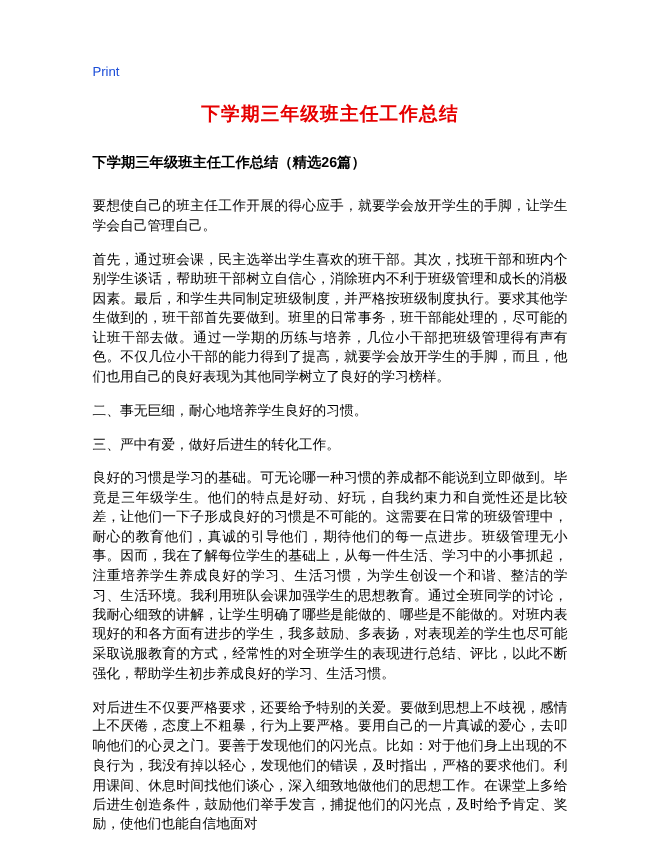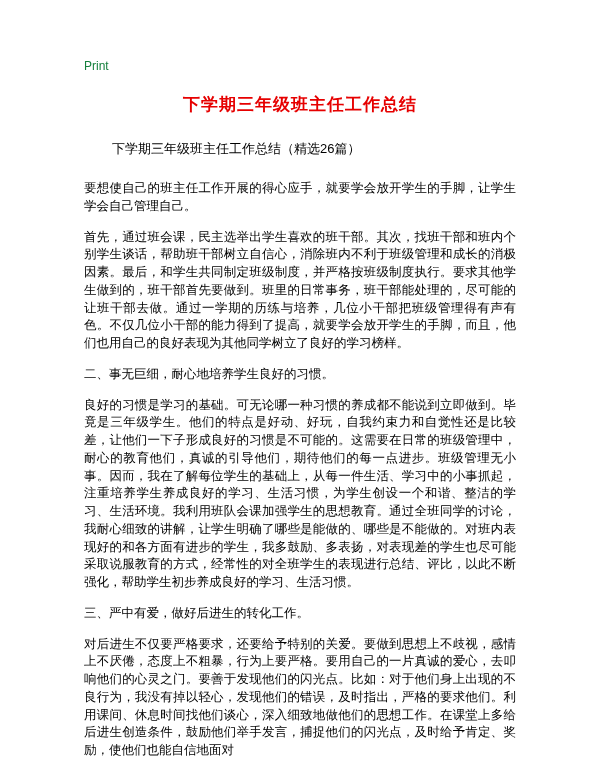--- a/index.html
+++ b/index.html
@@ -11,37 +11,36 @@
     font-family: "Liberation Sans", sans-serif;
     color: #000000;
     overflow: hidden;
   }
   .page {
     padding: 56px 84px 0 84px;
   }
   .print-link {
     display: inline-block;
     font-size: 12px;
-    color: #15803d;
+    color: #1d4ed8;
     text-decoration: none;
     cursor: pointer;
     margin-bottom: 14px;
   }
   .title {
     text-align: center;
     font-size: 17px;
     font-weight: 700;
     letter-spacing: 1px;
     margin: 6px 0 24px 0;
   }
   .subtitle {
     font-size: 13px;
-    font-weight: 400;
+    font-weight: 700;
     margin-bottom: 22px;
-    margin-left: 28px;
   }
   .section-heading {
     font-size: 13px;
     font-weight: 700;
     margin-bottom: 20px;
   }
   .para {
     font-size: 12.5px;
     line-height: 1.42;
     text-align: justify;
@@ -55,16 +54,16 @@
   <a href="#" class="print-link">Print</a>
 
   <h1 class="title" style="color: rgb(230, 0, 0); font-family: Liberation Mono, monospace;">下学期三年级班主任工作总结</h1>
 
   <div class="subtitle">下学期三年级班主任工作总结（精选26篇）</div>
 
 
   <p class="para">要想使自己的班主任工作开展的得心应手，就要学会放开学生的手脚，让学生学会自己管理自己。</p>
   <p class="para">首先，通过班会课，民主选举出学生喜欢的班干部。其次，找班干部和班内个别学生谈话，帮助班干部树立自信心，消除班内不利于班级管理和成长的消极因素。最后，和学生共同制定班级制度，并严格按班级制度执行。要求其他学生做到的，班干部首先要做到。班里的日常事务，班干部能处理的，尽可能的让班干部去做。通过一学期的历练与培养，几位小干部把班级管理得有声有色。不仅几位小干部的能力得到了提高，就要学会放开学生的手脚，而且，他们也用自己的良好表现为其他同学树立了良好的学习榜样。</p>
   <p class="para">二、事无巨细，耐心地培养学生良好的习惯。</p>
+  <p class="para">三、严中有爱，做好后进生的转化工作。</p>
   <p class="para">良好的习惯是学习的基础。可无论哪一种习惯的养成都不能说到立即做到。毕竟是三年级学生。他们的特点是好动、好玩，自我约束力和自觉性还是比较差，让他们一下子形成良好的习惯是不可能的。这需要在日常的班级管理中，耐心的教育他们，真诚的引导他们，期待他们的每一点进步。班级管理无小事。因而，我在了解每位学生的基础上，从每一件生活、学习中的小事抓起，注重培养学生养成良好的学习、生活习惯，为学生创设一个和谐、整洁的学习、生活环境。我利用班队会课加强学生的思想教育。通过全班同学的讨论，我耐心细致的讲解，让学生明确了哪些是能做的、哪些是不能做的。对班内表现好的和各方面有进步的学生，我多鼓励、多表扬，对表现差的学生也尽可能采取说服教育的方式，经常性的对全班学生的表现进行总结、评比，以此不断强化，帮助学生初步养成良好的学习、生活习惯。</p>
-  <p class="para">三、严中有爱，做好后进生的转化工作。</p>
   <p class="para">对后进生不仅要严格要求，还要给予特别的关爱。要做到思想上不歧视，感情上不厌倦，态度上不粗暴，行为上要严格。要用自己的一片真诚的爱心，去叩响他们的心灵之门。要善于发现他们的闪光点。比如：对于他们身上出现的不良行为，我没有掉以轻心，发现他们的错误，及时指出，严格的要求他们。利用课间、休息时间找他们谈心，深入细致地做他们的思想工作。在课堂上多给后进生创造条件，鼓励他们举手发言，捕捉他们的闪光点，及时给予肯定、奖励，使他们也能自信地面对</p>
 </div>
 
 </body></html>

